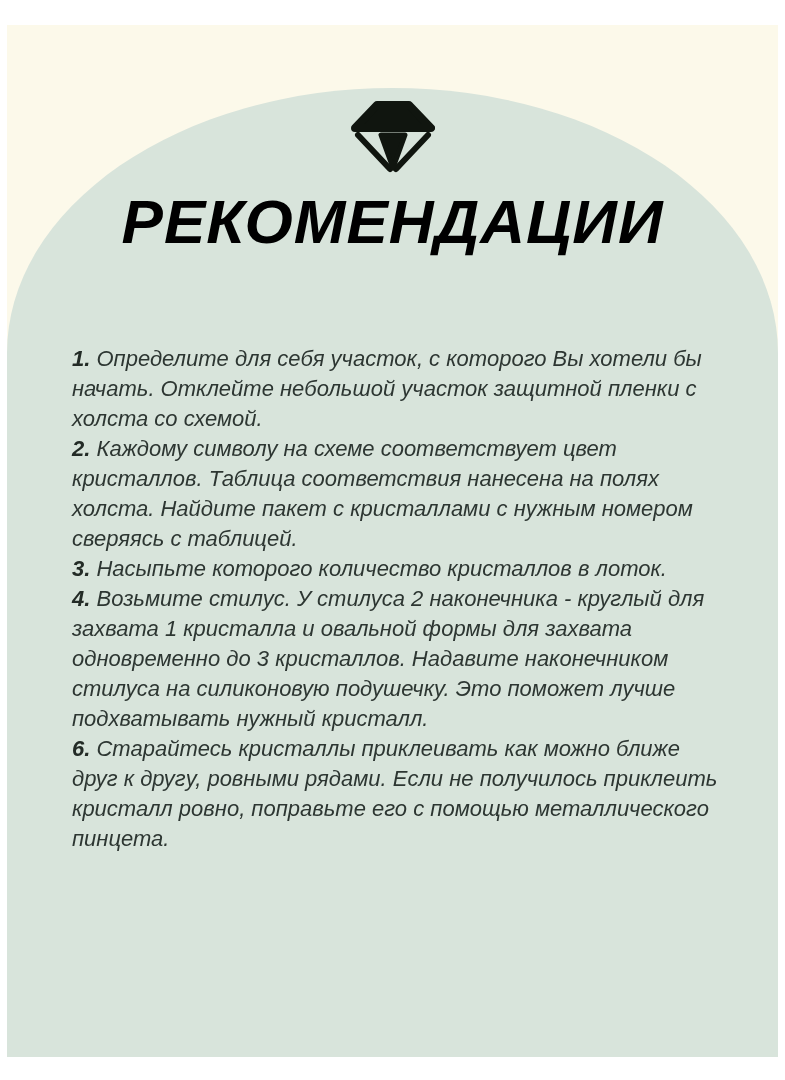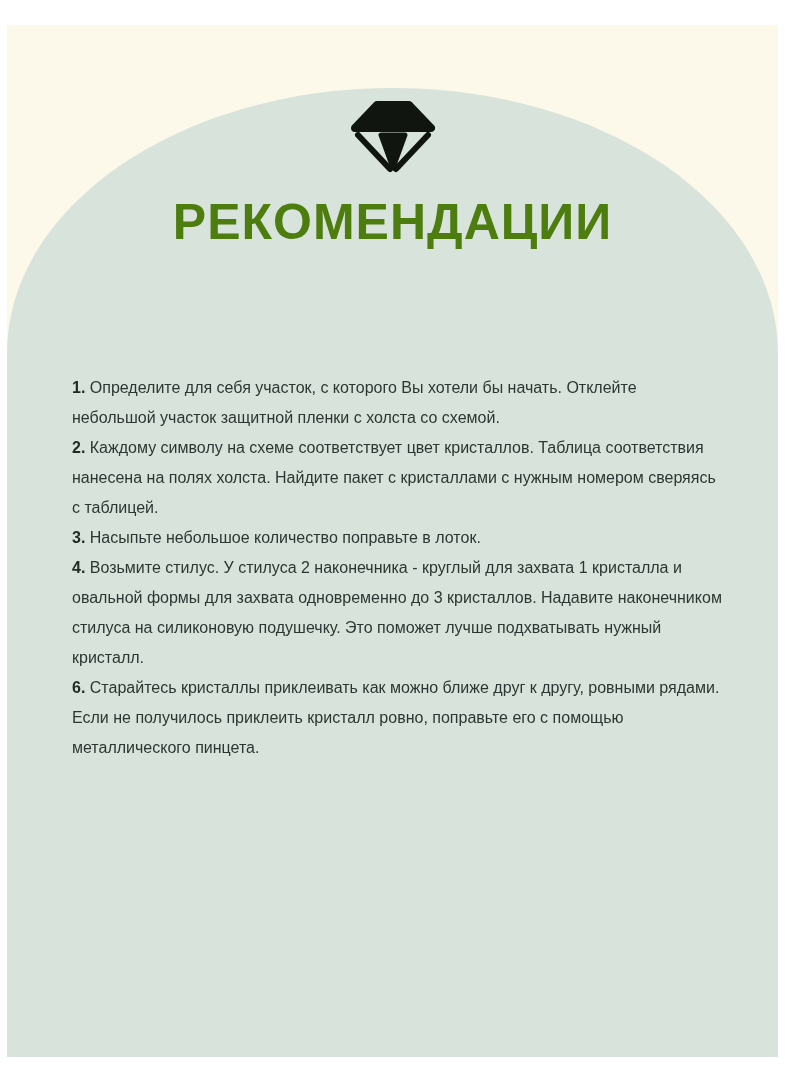--- a/index.html
+++ b/index.html
@@ -48,35 +48,37 @@
     transform: translateX(-50%);
     width: 84px;
     height: 74px;
   }
   .title {
     position: absolute;
     top: 170px;
     left: 0;
     right: 0;
     text-align: center;
-    font-size: 50px;
+    font-size: 62px;
     line-height: 54px;
     font-weight: bold;
     letter-spacing: 1px;
-    color: #4d7c0f;
+    color: #000000;
     white-space: nowrap;
+    font-style: italic;
   }
   .instructions {
     position: absolute;
-    top: 348px;
+    top: 319px;
     left: 65px;
     width: 650px;
-    font-size: 16px;
+    font-size: 22px;
     line-height: 30px;
     color: #2d3632;
+    font-style: italic;
   }
   .instructions p {
     margin: 0;
     padding: 0;
   }
   .num {
     font-weight: bold;
     color: #232b26;
   }
 </style>
@@ -95,20 +97,20 @@
         <path d="M30 35 H54 L42 68 Z" fill="#10150f" stroke="#10150f" stroke-width="5" stroke-linejoin="round"></path>
       </svg>
 
       <div class="title">
         <div>РЕКОМЕНДАЦИИ</div>
       </div>
 
       <div class="instructions">
         <p><span class="num">1.</span> <span>Определите для себя участок, с которого Вы хотели бы начать. Отклейте небольшой участок защитной пленки с холста со схемой.</span></p>
         <p><span class="num">2.</span> <span>Каждому символу на схеме соответствует цвет кристаллов. Таблица соответствия нанесена на полях холста. Найдите пакет с кристаллами с нужным номером сверяясь с таблицей.</span></p>
-        <p><span class="num">3.</span> <span>Насыпьте небольшое количество поправьте в лоток.</span></p>
+        <p><span class="num">3.</span> <span>Насыпьте которого количество кристаллов в лоток.</span></p>
         <p><span class="num">4.</span> <span>Возьмите стилус. У стилуса 2 наконечника - круглый для захвата 1 кристалла и овальной формы для захвата одновременно до 3 кристаллов. Надавите наконечником стилуса на силиконовую подушечку. Это поможет лучше подхватывать нужный кристалл.</span></p>
         <p><span class="num">6.</span> <span>Старайтесь кристаллы приклеивать как можно ближе друг к другу, ровными рядами. Если не получилось приклеить кристалл ровно, поправьте его с помощью металлического пинцета.</span></p>
       </div>
 
     </div>
   </div>
 </div>
 
 </body></html>

